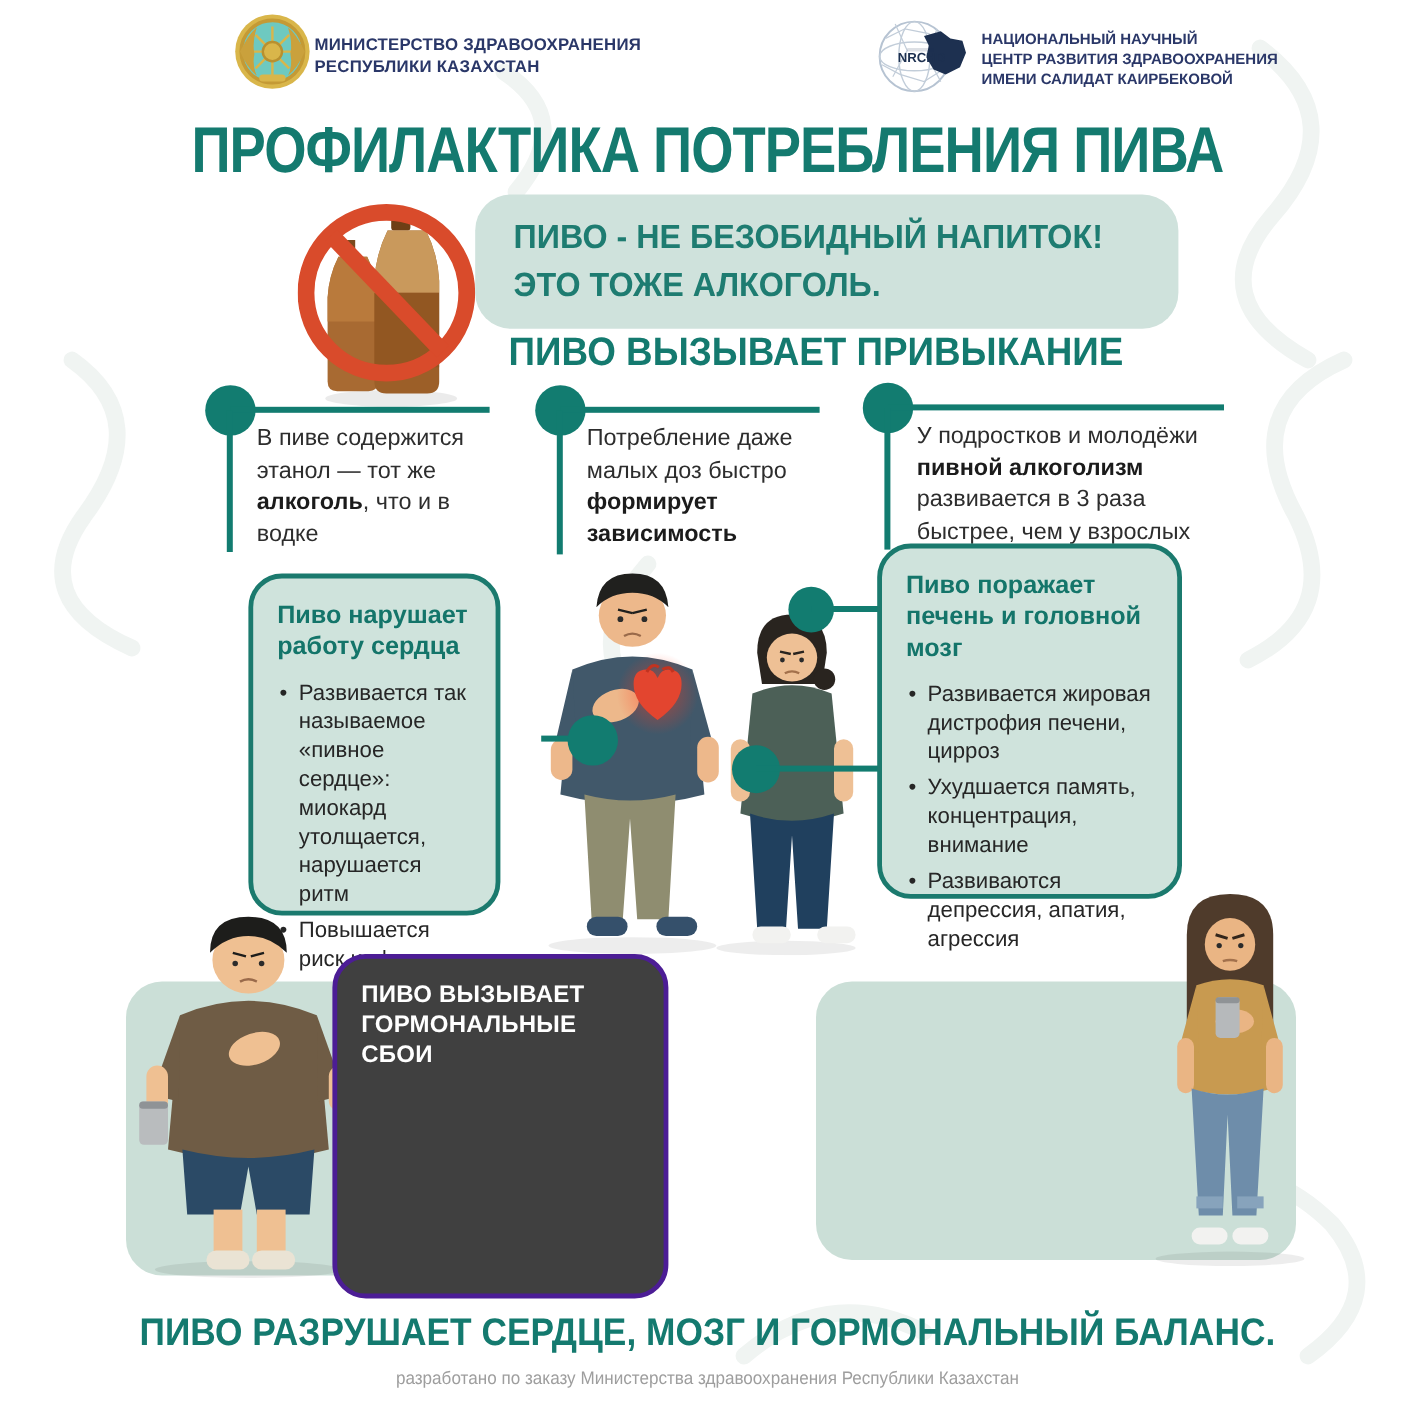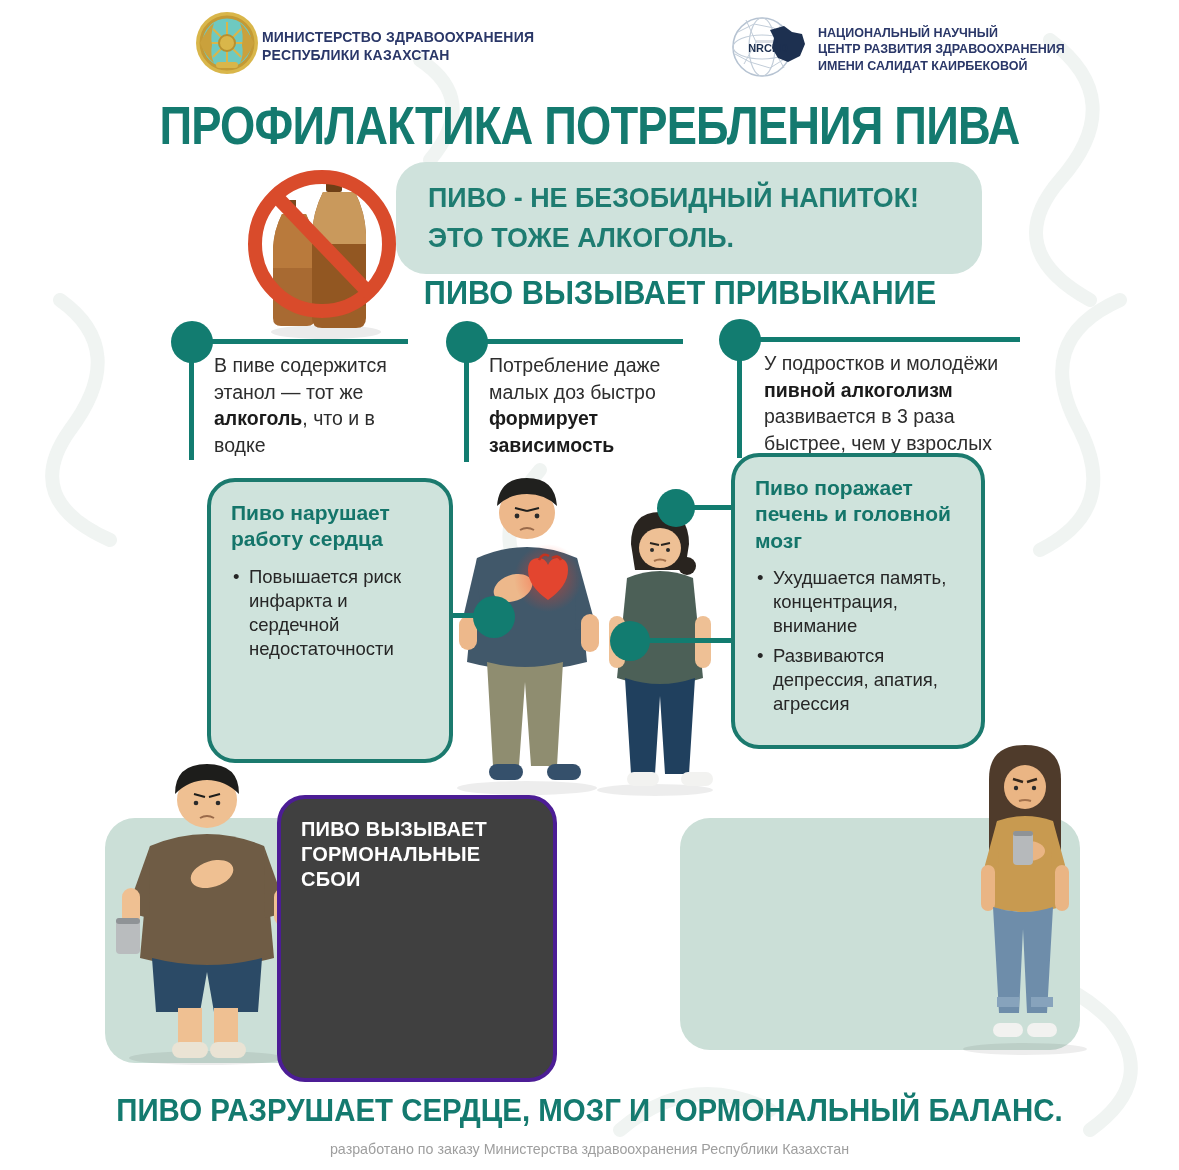--- a/index.html
+++ b/index.html
@@ -211,30 +211,32 @@
     </g>
   </svg>
 
   <div class="hline" style="left:451px;top:613px;width:45px;"></div>
   <div class="dot" style="left:473px;top:596px;width:42px;height:42px;"></div>
   <div class="dot" style="left:657px;top:489px;width:38px;height:38px;"></div>
   <div class="hline" style="left:676px;top:505px;width:57px;"></div>
   <div class="dot" style="left:610px;top:621px;width:40px;height:40px;"></div>
   <div class="hline" style="left:630px;top:638px;width:103px;"></div>
 
-  <div class="box box-light" style="left:207px;top:478px;width:246px;height:285px;">
+  <div class="box box-light" style="left:207px;top:478px;width:210px;height:285px;">
     <p class="box-title">Пиво нарушает работу сердца</p>
     <ul>
+      <li>Развивается так называемое «пивное сердце»: миокард утолщается, нарушается ритм</li>
       <li>Повышается риск инфаркта и сердечной недостаточности</li>
     </ul>
   </div>
 
   <div class="box box-light" style="left:731px;top:453px;width:254px;height:296px;">
     <p class="box-title">Пиво поражает печень и головной мозг</p>
     <ul>
+      <li>Развивается жировая дистрофия печени, цирроз</li>
       <li>Ухудшается память, концентрация, внимание</li>
       <li>Развиваются депрессия, апатия, агрессия</li>
     </ul>
   </div>
 
   <div class="panel" style="left:105px;top:818px;width:205px;height:245px;"></div>
   <div class="panel" style="left:680px;top:818px;width:400px;height:232px;"></div>
 
   <svg class="abs" width="215" height="315" viewBox="0 0 215 315" style="left:100px;top:750px;">
     <ellipse cx="107" cy="308" rx="78" ry="7" fill="#000" opacity=".07"></ellipse>

